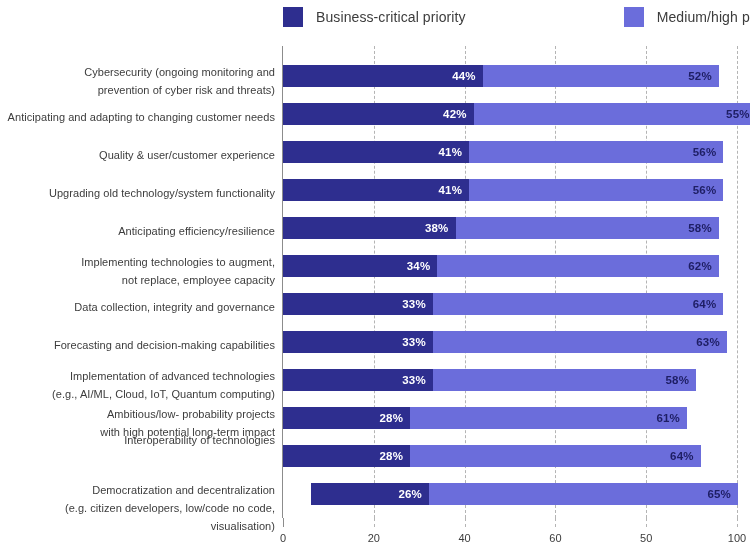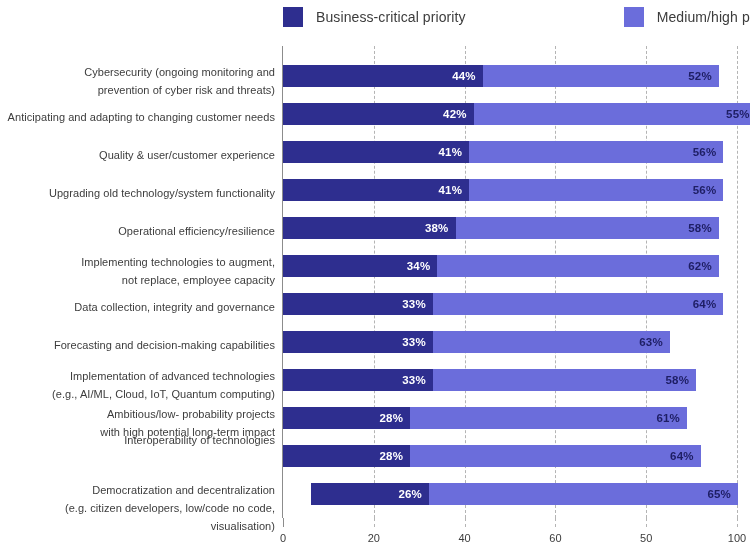--- a/index.html
+++ b/index.html
@@ -157,21 +157,21 @@
       <span class="legend-swatch" style="background: rgb(107, 109, 219);"></span>
       <span class="legend-label">Medium/high priority</span>
     </div>
   </div>
 
 <div id="cats">
     <div class="cat" style="top: 17px;">Cybersecurity (ongoing monitoring and<br>prevention of cyber risk and threats)</div>
     <div class="cat" style="top: 61.5px;">Anticipating and adapting to changing customer needs</div>
     <div class="cat" style="top: 99.5px;">Quality &amp; user/customer experience</div>
     <div class="cat" style="top: 137.5px;">Upgrading old technology/system functionality</div>
-    <div class="cat" style="top: 175.5px;">Operational efficiency/resilience</div>
+    <div class="cat" style="top: 175.5px;">Anticipating efficiency/resilience</div>
     <div class="cat" style="top: 207px;">Implementing technologies to augment,<br>not replace, employee capacity</div>
     <div class="cat" style="top: 251.5px;">Data collection, integrity and governance</div>
     <div class="cat" style="top: 289.5px;">Forecasting and decision-making capabilities</div>
     <div class="cat" style="top: 321px;">Implementation of advanced technologies<br>(e.g., AI/ML, Cloud, IoT, Quantum computing)</div>
     <div class="cat" style="top: 359px;">Ambitious/low- probability projects<br>with high potential long-term impact</div>
     <div class="cat" style="top: 385px;">Interoperability of technologies</div>
     <div class="cat" style="top: 435px;">Democratization and decentralization<br>(e.g. citizen developers, low/code no code, visualisation)</div>
   </div>
 
 <div id="plot">
@@ -237,21 +237,21 @@
           <span class="bar-value val-on-dark">33%</span>
         </div>
         <div class="bar bar-medium" style="left: 149.82px; width: 290.56px; background: rgb(107, 109, 219);">
           <span class="bar-value val-on-light">64%</span>
         </div>
       </div>
       <div class="row" style="top: 285px;">
         <div class="bar bar-critical" style="width: 149.82px; background: rgb(46, 46, 143);">
           <span class="bar-value val-on-dark">33%</span>
         </div>
-        <div class="bar bar-medium" style="left: 149.82px; width: 237px; background: rgb(107, 109, 219);">
+        <div class="bar bar-medium" style="left: 149.82px; width: 294px; background: rgb(107, 109, 219);">
           <span class="bar-value val-on-light">63%</span>
         </div>
       </div>
       <div class="row" style="top: 323px;">
         <div class="bar bar-critical" style="width: 149.82px; background: rgb(46, 46, 143);">
           <span class="bar-value val-on-dark">33%</span>
         </div>
         <div class="bar bar-medium" style="left: 149.82px; width: 263.32px; background: rgb(107, 109, 219);">
           <span class="bar-value val-on-light">58%</span>
         </div>

